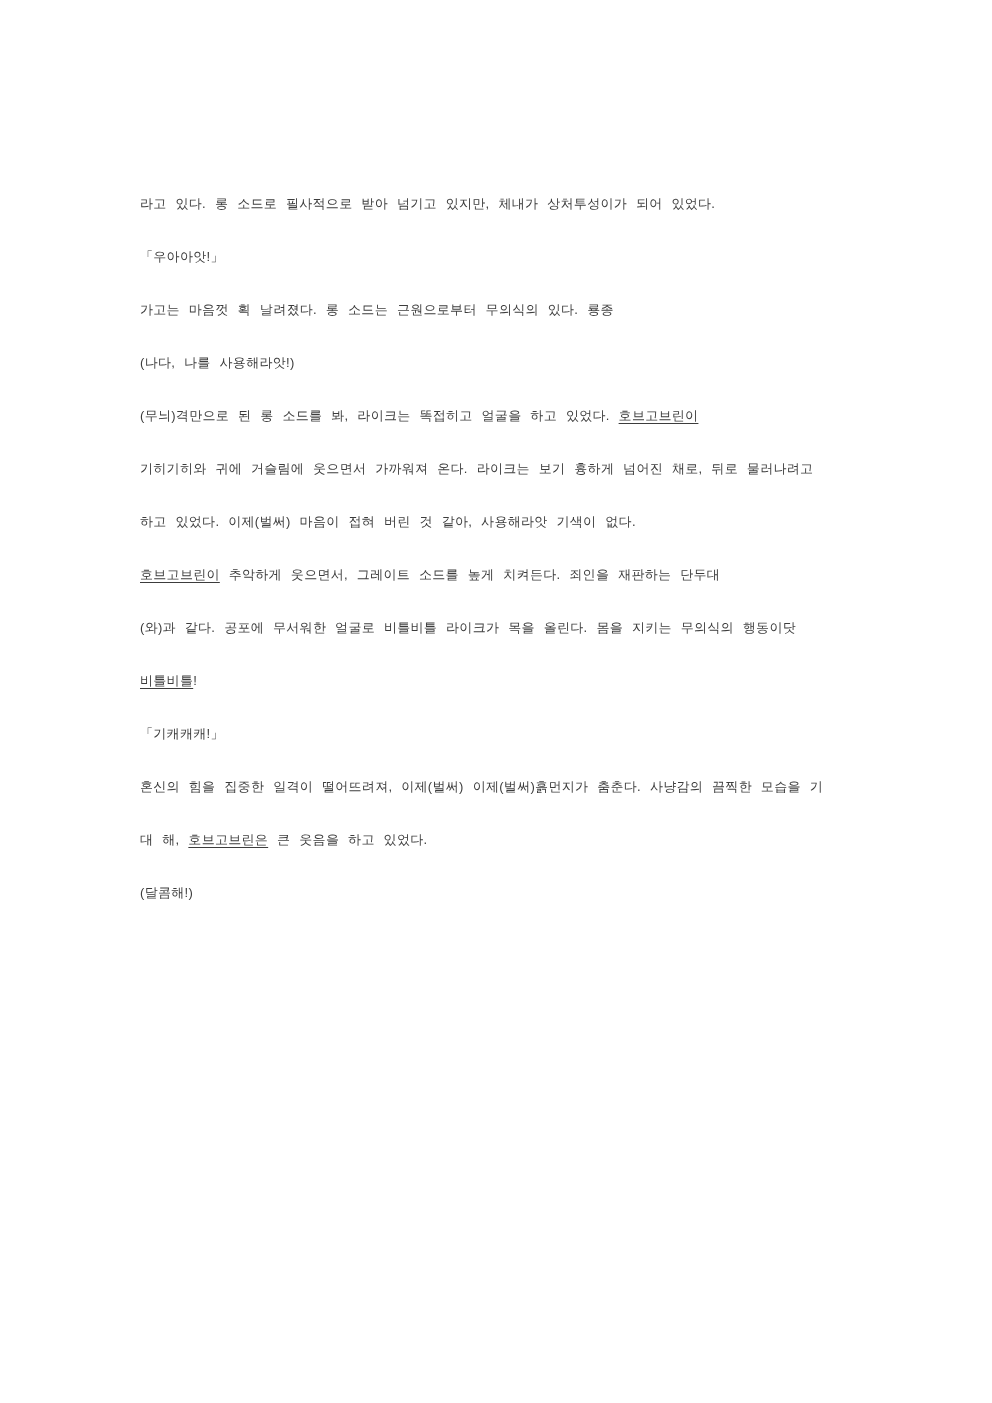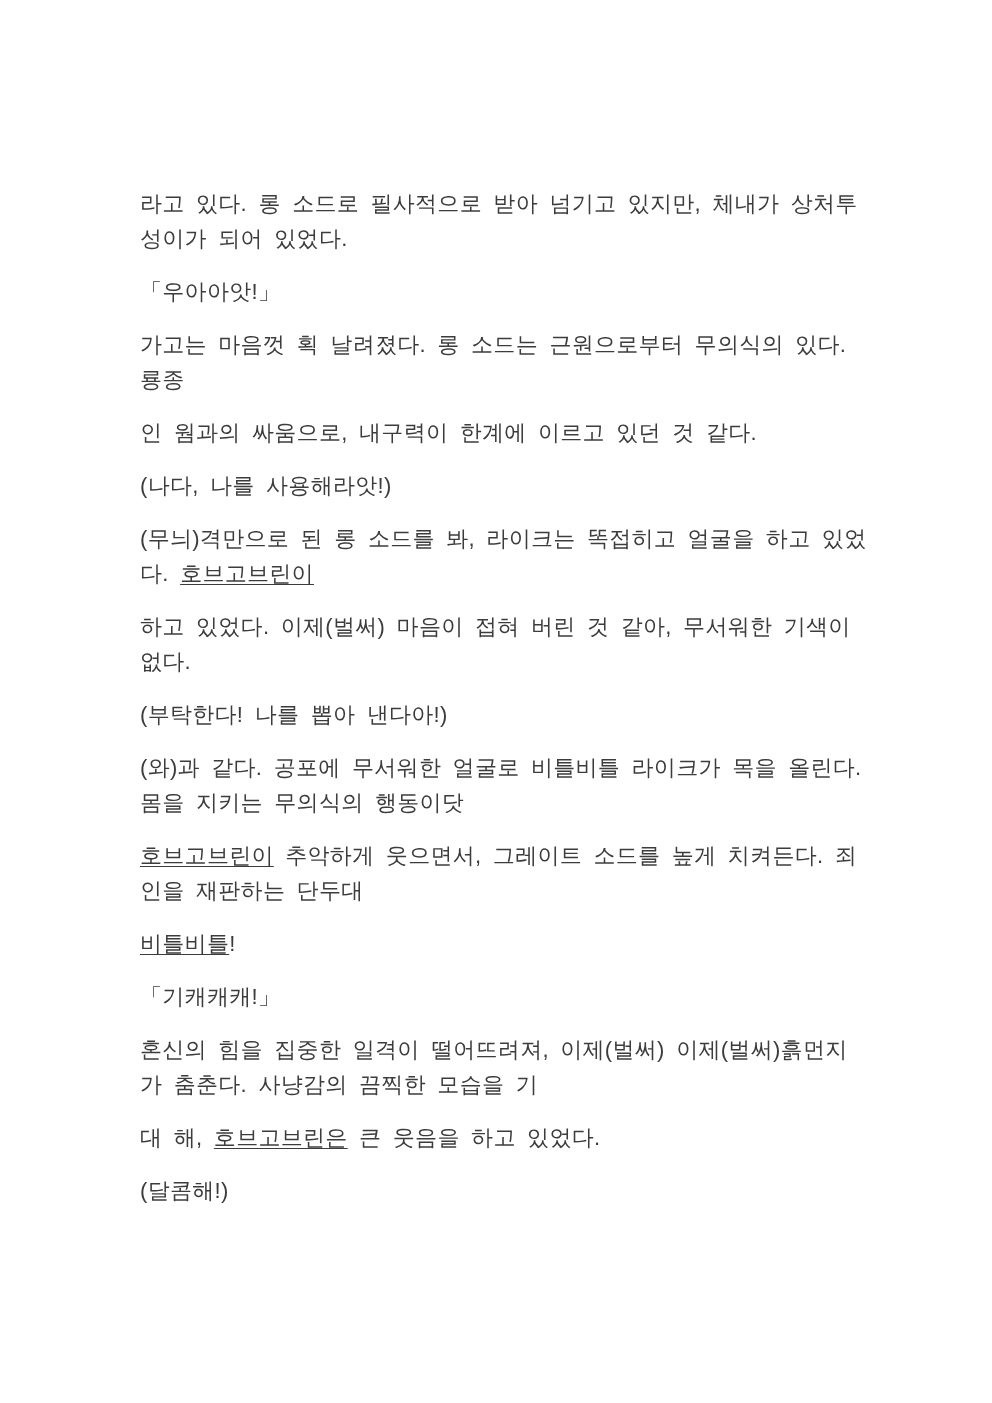--- a/index.html
+++ b/index.html
@@ -19,21 +19,21 @@
     min-height: 1403px;
     background: #ffffff;
     padding: 186px 120px 80px 140px;
   }
 
   .doc-body {
     width: 728px;
   }
 
   .doc-body p {
-    font-size: 22px;
+    font-size: 13px;
     line-height: 35px;
     color: #3c3c3c;
     margin: 0 0 18px 0;
     word-spacing: 5px;
     letter-spacing: 0.3px;
     text-align: left;
   }
 
   .doc-body p:last-child { margin-bottom: 0; }
 
@@ -44,26 +44,25 @@
   }
 </style>
 </head>
 <body>
 
 <main class="page">
   <div class="doc-body" id="doc-body" style="color: rgb(60, 60, 60);">
       <p><span>라고 있다. 롱 소드로 필사적으로 받아 넘기고 있지만, 체내가 상처투성이가 되어 있었다.</span></p>
       <p><span>「우아아앗!」</span></p>
       <p><span>가고는 마음껏 획 날려졌다. 롱 소드는 근원으로부터 무의식의 있다. 룡종</span></p>
-      <p><span>인 웜과의 싸움으로, 내구력이 한계에 이르고 있던 것 같다.</span></p>
       <p><span>(나다, 나를 사용해라앗!)</span></p>
       <p><span>(무늬)격만으로 된 롱 소드를 봐, 라이크는 똑접히고 얼굴을 하고 있었다. </span><span class="u">호브고브린이</span></p>
-      <p><span>하고 있었다. 이제(벌써) 마음이 접혀 버린 것 같아, 무서워한 기색이 없다.</span></p>
-      <p><span>(부탁한다! 나를 뽑아 낸다아!)</span></p>
+      <p><span>기히기히와 귀에 거슬림에 웃으면서 가까워져 온다. 라이크는 보기 흉하게 넘어진 채로, 뒤로 물러나려고</span></p>
+      <p><span>하고 있었다. 이제(벌써) 마음이 접혀 버린 것 같아, 사용해라앗 기색이 없다.</span></p>
+      <p><span class="u">호브고브린이</span><span> 추악하게 웃으면서, 그레이트 소드를 높게 치켜든다. 죄인을 재판하는 단두대</span></p>
       <p><span>(와)과 같다. 공포에 무서워한 얼굴로 비틀비틀 라이크가 목을 올린다. 몸을 지키는 무의식의 행동이닷</span></p>
-      <p><span class="u">호브고브린이</span><span> 추악하게 웃으면서, 그레이트 소드를 높게 치켜든다. 죄인을 재판하는 단두대</span></p>
       <p><span class="u">비틀비틀</span><span>!</span></p>
       <p><span>「기캐캐캐!」</span></p>
       <p><span>혼신의 힘을 집중한 일격이 떨어뜨려져, 이제(벌써) 이제(벌써)흙먼지가 춤춘다. 사냥감의 끔찍한 모습을 기</span></p>
       <p><span>대 해, </span><span class="u">호브고브린은</span><span> 큰 웃음을 하고 있었다.</span></p>
       <p><span>(달콤해!)</span></p>
     </div>
 </main>
 
 </body></html>

